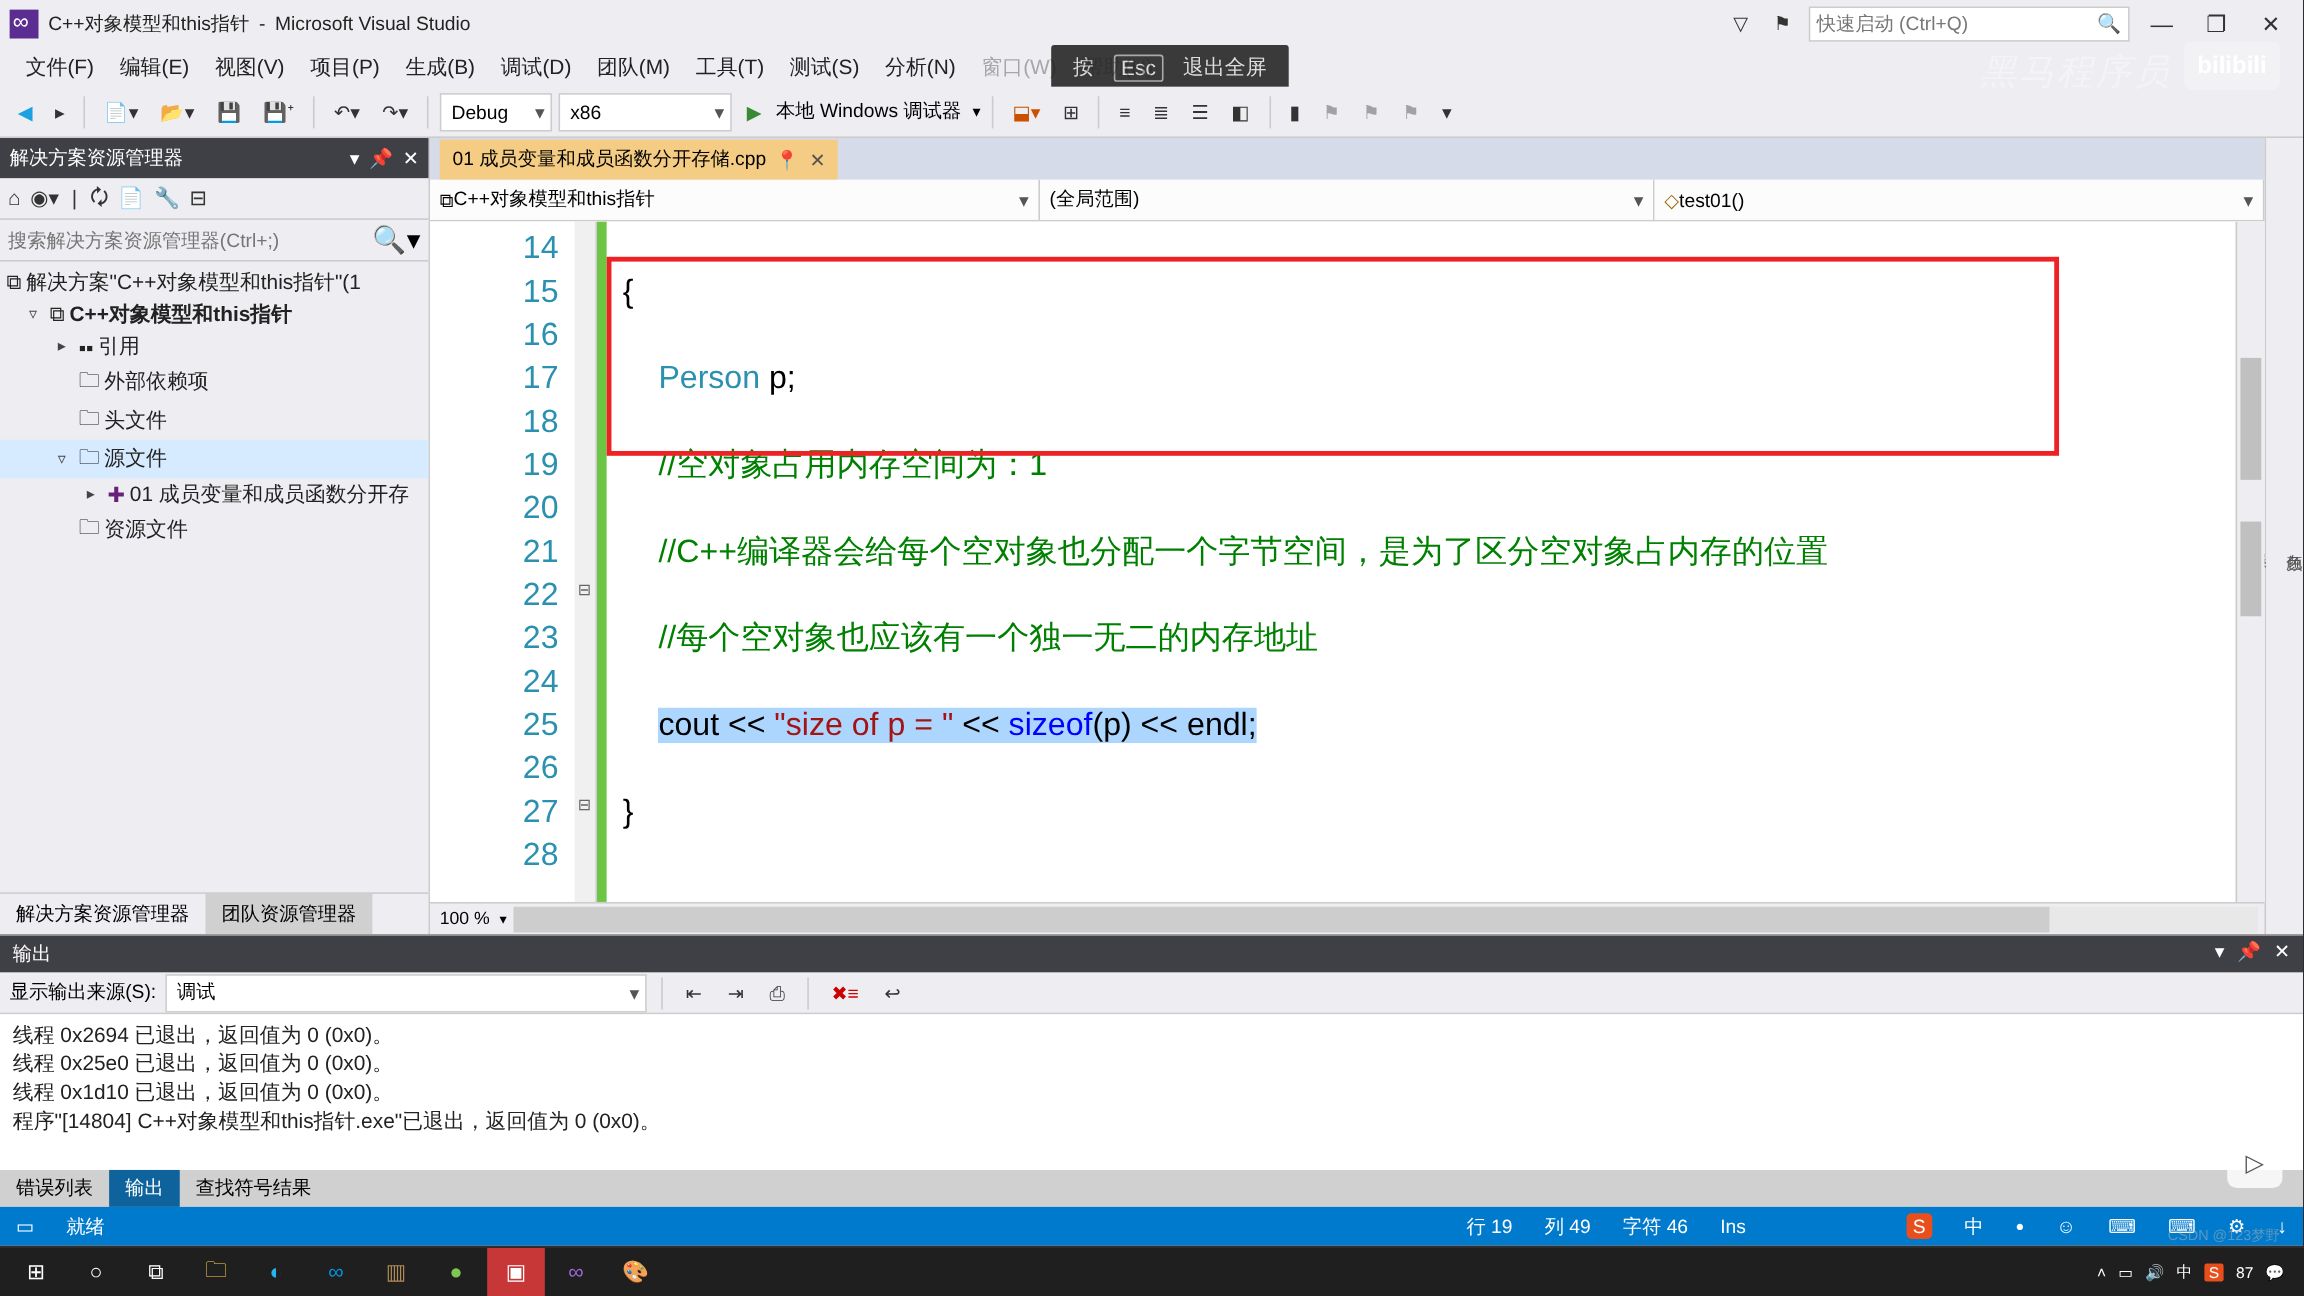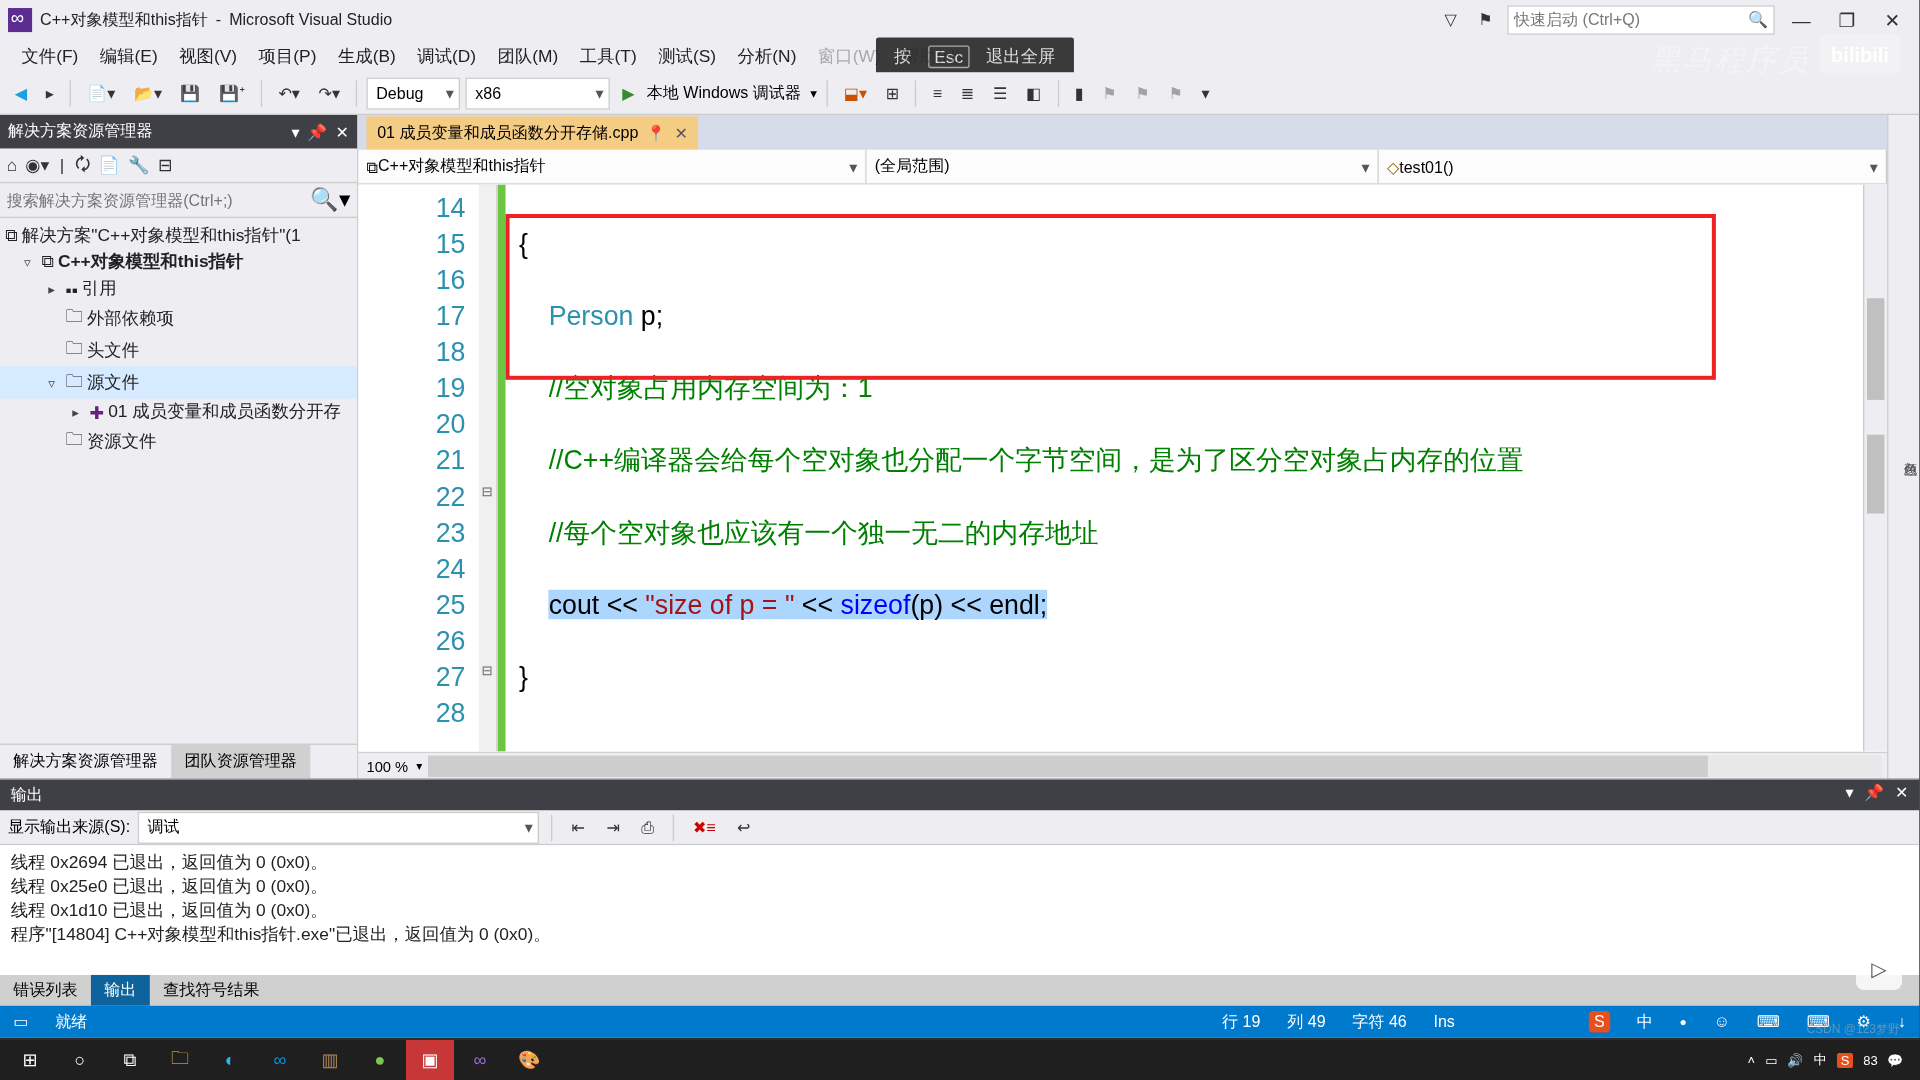--- a/index.html
+++ b/index.html
@@ -393,16 +393,16 @@
   <div class="tbitem" style="color:#7ec850">●</div>
   <div class="tbitem" style="background:#c83737">▣</div>
   <div class="tbitem" style="color:#9b6dd7">∞</div>
   <div class="tbitem" style="color:#f5b955">🎨</div>
   <div class="tray">
     <span>˄</span>
     <span>▭</span>
     <span>🔊</span>
     <span>中</span>
     <span style="background:#e94f1d;padding:0 4px;border-radius:2px;">S</span>
-    <span>83</span>
+    <span>87</span>
     <span>💬</span>
   </div>
 </div>
 
 </body></html>

